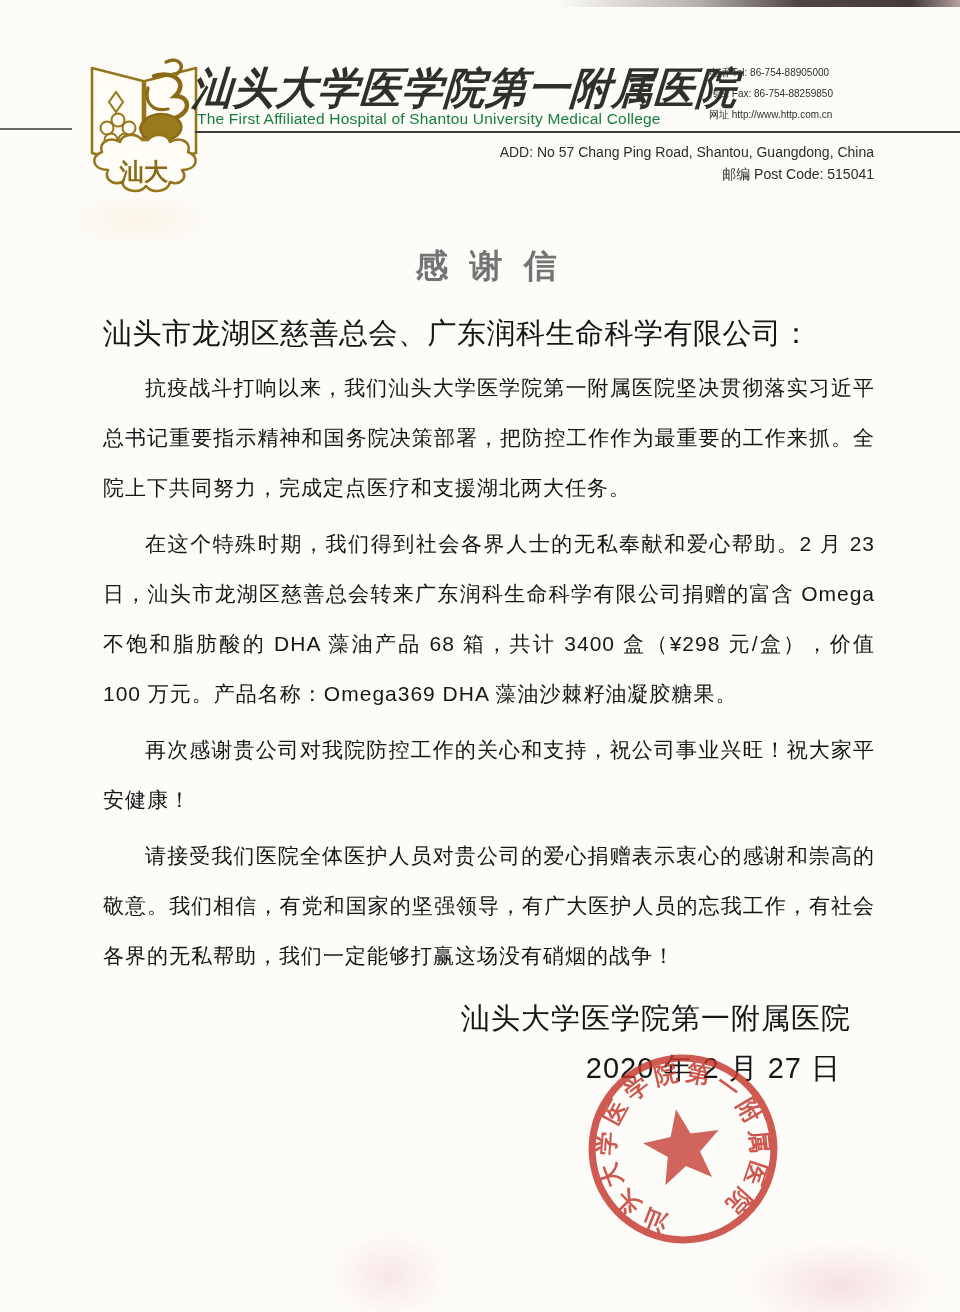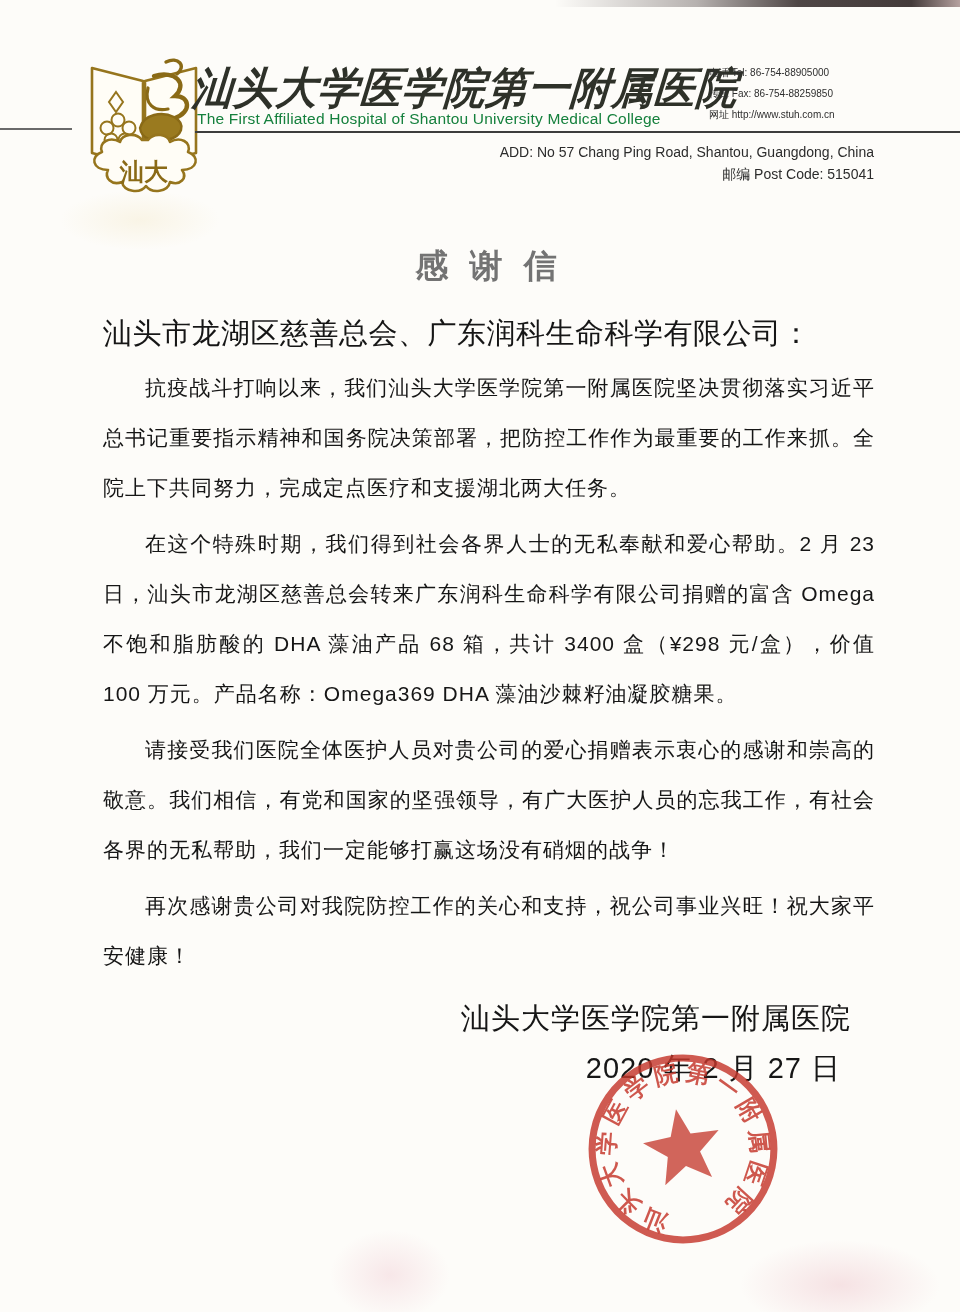--- a/index.html
+++ b/index.html
@@ -110,38 +110,38 @@
       <text x="62" y="126" text-anchor="middle" font-size="24" font-weight="bold" fill="#8a6a16">汕大</text>
     </g>
   </svg>
 
   <div class="brand-zh">汕头大学医学院第一附属医院</div>
   <div class="brand-en">The First Affiliated Hospital of Shantou University Medical College</div>
 
   <div class="contact">
     <div>电话 Tel: 86-754-88905000</div>
     <div>传真 Fax: 86-754-88259850</div>
-    <div>网址 http://www.stuh.com.cn</div>
+    <div>网址 http://www.http.com.cn</div>
   </div>
 
   <div class="rule-main"></div>
   <div class="rule-left"></div>
 
   <div class="address">
     <div>ADD: No 57 Chang Ping Road, Shantou, Guangdong, China</div>
     <div>邮编 Post Code: 515041</div>
   </div>
 
   <div class="letter">
     <div class="letter-title">感 谢 信</div>
     <div class="salutation">汕头市龙湖区慈善总会、广东润科生命科学有限公司：</div>
     <p class="para">抗疫战斗打响以来，我们汕头大学医学院第一附属医院坚决贯彻落实习近平总书记重要指示精神和国务院决策部署，把防控工作作为最重要的工作来抓。全院上下共同努力，完成定点医疗和支援湖北两大任务。</p>
     <p class="para">在这个特殊时期，我们得到社会各界人士的无私奉献和爱心帮助。2 月 23 日，汕头市龙湖区慈善总会转来广东润科生命科学有限公司捐赠的富含 Omega 不饱和脂肪酸的 DHA 藻油产品 68 箱，共计 3400 盒（¥298 元/盒），价值 100 万元。产品名称：Omega369 DHA 藻油沙棘籽油凝胶糖果。</p>
+    <p class="para">再次感谢贵公司对我院防控工作的关心和支持，祝公司事业兴旺！祝大家平安健康！</p>
     <p class="para">请接受我们医院全体医护人员对贵公司的爱心捐赠表示衷心的感谢和崇高的敬意。我们相信，有党和国家的坚强领导，有广大医护人员的忘我工作，有社会各界的无私帮助，我们一定能够打赢这场没有硝烟的战争！</p>
-    <p class="para">再次感谢贵公司对我院防控工作的关心和支持，祝公司事业兴旺！祝大家平安健康！</p>
     <div class="signature">汕头大学医学院第一附属医院</div>
     <div class="date-line">2020 年 2 月 27 日</div>
   </div>
 
   <svg class="stamp" viewBox="0 0 200 200" xmlns="http://www.w3.org/2000/svg">
     <defs>
       <path id="stampArc" d="M 76.7 163.9 A 68 68 0 1 1 123.3 163.9" fill="none"></path>
     </defs>
     <g transform="rotate(-10 100 100)">
       <circle cx="100" cy="100" r="90" fill="none" stroke="#c5372b" stroke-width="7" stroke-opacity="0.88"></circle>

